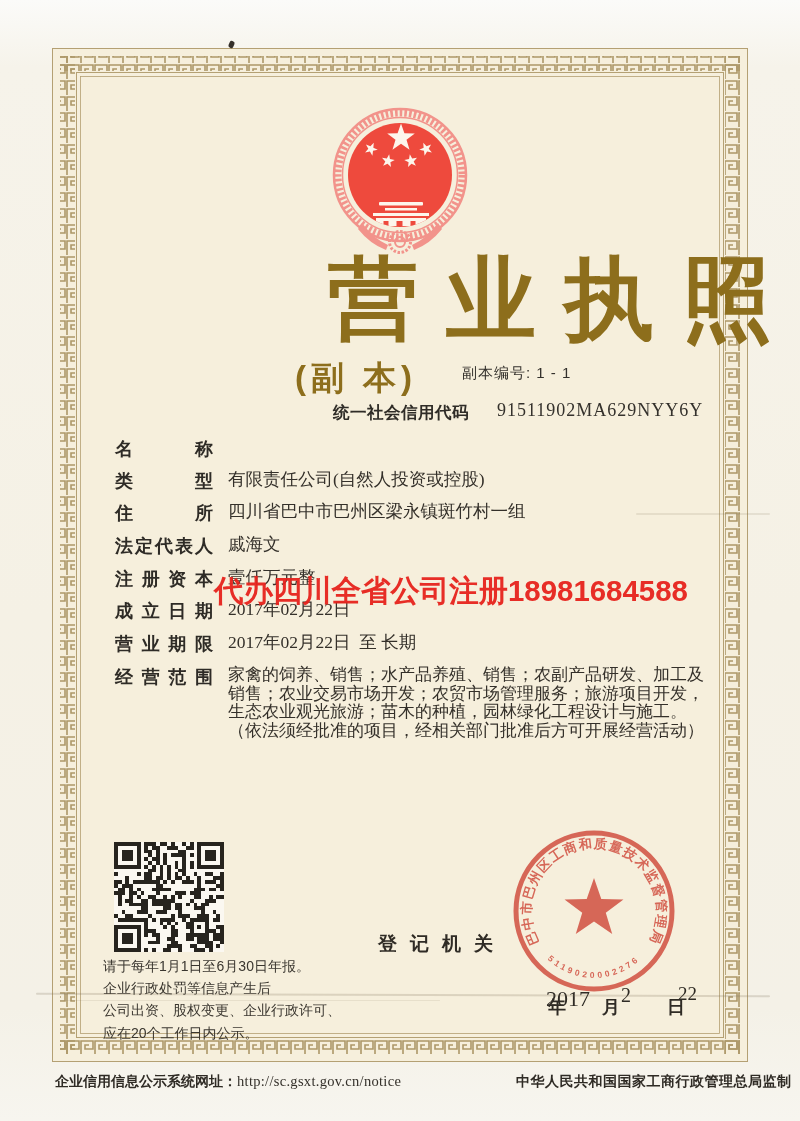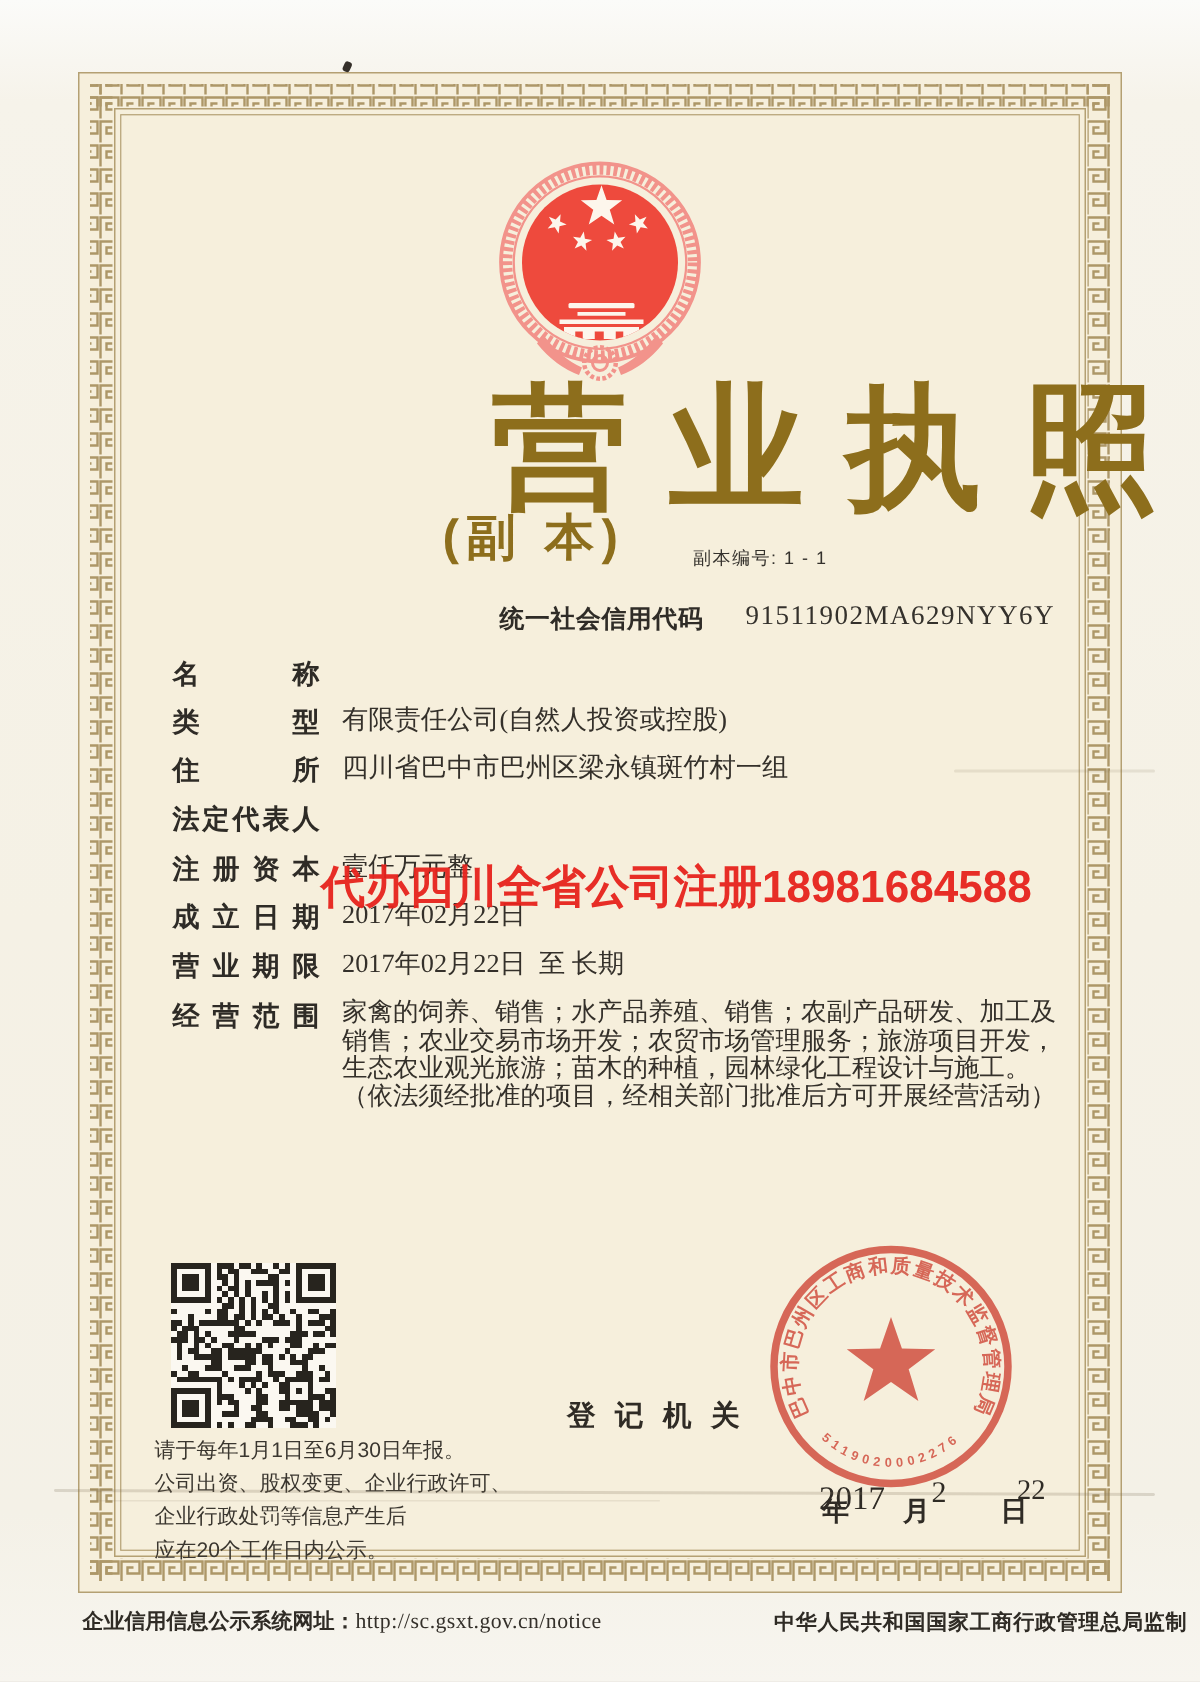--- a/index.html
+++ b/index.html
@@ -21,24 +21,24 @@
   .em-light-fill{fill:var(--emblem-light-red,#f2938b);}
   .em-disc{fill:var(--emblem-red,#ee4a3d);}
   .em-white{fill:#fdf6ec;}
 
   .title{
     position:absolute;left:0;top:254px;width:800px;text-align:right;
     font-size:90px;font-weight:900;letter-spacing:28px;padding-left:36px;box-sizing:border-box;
     color:var(--title-gold,#8d6e1c);line-height:1;white-space:nowrap;
   }
   .subtitle{
-    position:absolute;left:0;top:336px;width:712px;text-align:center;
+    position:absolute;left:0;top:356px;width:712px;text-align:center;
     font-size:33px;font-weight:800;letter-spacing:5px;color:var(--title-gold,#8d6e1c);white-space:pre;
   }
-  .copy-no{position:absolute;left:462px;top:364px;font-size:12px;color:#34312c;letter-spacing:1px;}
+  .copy-no{position:absolute;left:462px;top:364px;font-size:15px;color:#34312c;letter-spacing:1px;}
   .ccl{position:absolute;left:333px;top:402px;font-size:16.5px;font-weight:700;letter-spacing:.5px;color:#2f2c27;}
   .ccv{position:absolute;left:497px;top:400px;font-size:18px;font-family:"Liberation Serif",serif;letter-spacing:1px;color:#34312c;}
 
   .frow{position:absolute;left:115px;width:616px;}
   .flabel{
     display:inline-flex;justify-content:space-between;width:98px;vertical-align:top;
     font-size:18px;font-weight:600;color:#2e2b26;line-height:1.25;
   }
   .fvalue{
     display:inline-block;vertical-align:top;margin-left:15px;width:492px;
@@ -162,21 +162,21 @@
         <span>所</span>
       </span><span class="fvalue">四川省巴中市巴州区梁永镇斑竹村一组</span>
   </div>
   <div class="frow" style="top:535px">
     <span class="flabel">
         <span>法</span>
         <span>定</span>
         <span>代</span>
         <span>表</span>
         <span>人</span>
-      </span>
+      </span><span class="fvalue">戚海文</span>
   </div>
   <div class="frow" style="top:568px">
     <span class="flabel">
         <span>注</span>
         <span>册</span>
         <span>资</span>
         <span>本</span>
       </span><span class="fvalue">壹仟万元整</span>
   </div>
   <div class="frow" style="top:600px">
@@ -617,22 +617,22 @@
         <rect x="17" y="28" width="1" height="1"></rect>
         <rect x="21" y="28" width="1" height="1"></rect>
         <rect x="22" y="28" width="1" height="1"></rect>
         <rect x="23" y="28" width="1" height="1"></rect>
         <rect x="25" y="28" width="1" height="1"></rect>
       </g>
   </svg>
 
   <div class="notes">
     <div>请于每年1月1日至6月30日年报。</div>
+    <div>企业行政处罚等信息产生后</div>
     <div>公司出资、股权变更、企业行政许可、</div>
-    <div>企业行政处罚等信息产生后</div>
     <div>应在20个工作日内公示。</div>
   </div>
 
   <div class="registrar">登记机关</div>
 
   <svg class="seal-svg" width="172" height="172" viewBox="0 0 172 172">
     <defs>
       <path id="sealTop" d="M31.4,117.5 A63,63 0 1 1 140.6,117.5" fill="none"></path>
       <path id="sealBottom" d="M25.3,114.3 A67,67 0 0 0 146.7,114.3" fill="none"></path>
     </defs>

